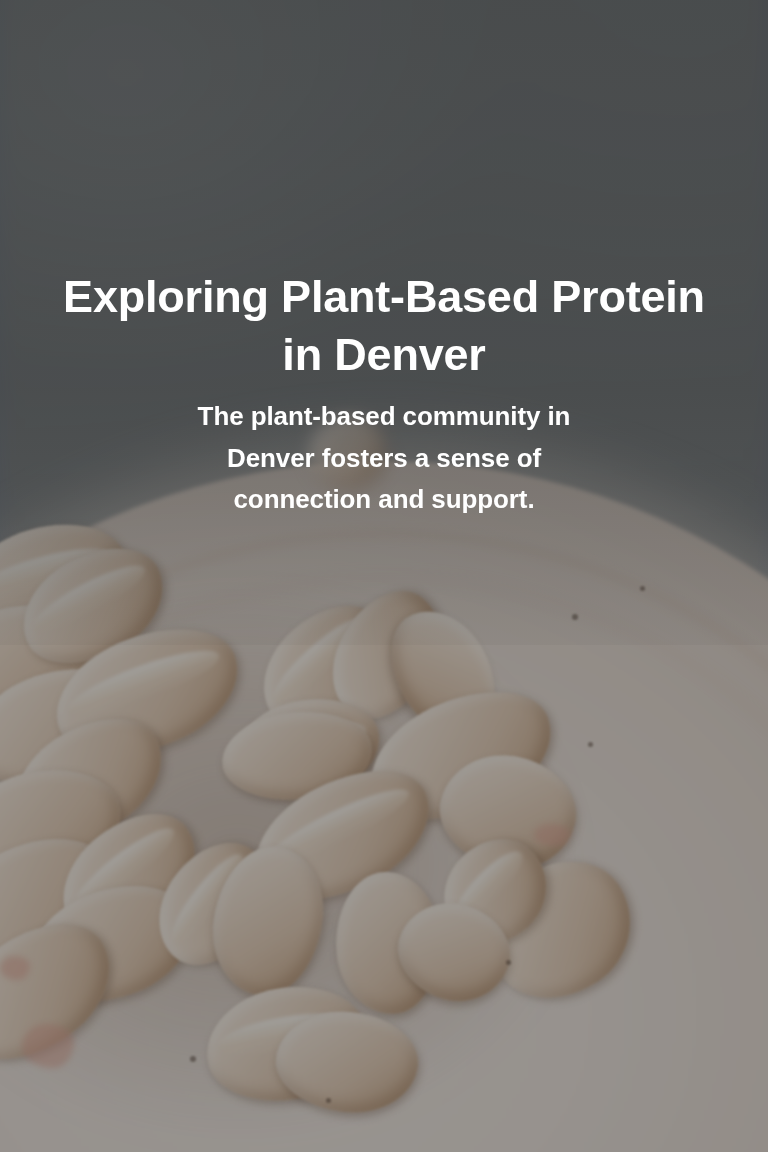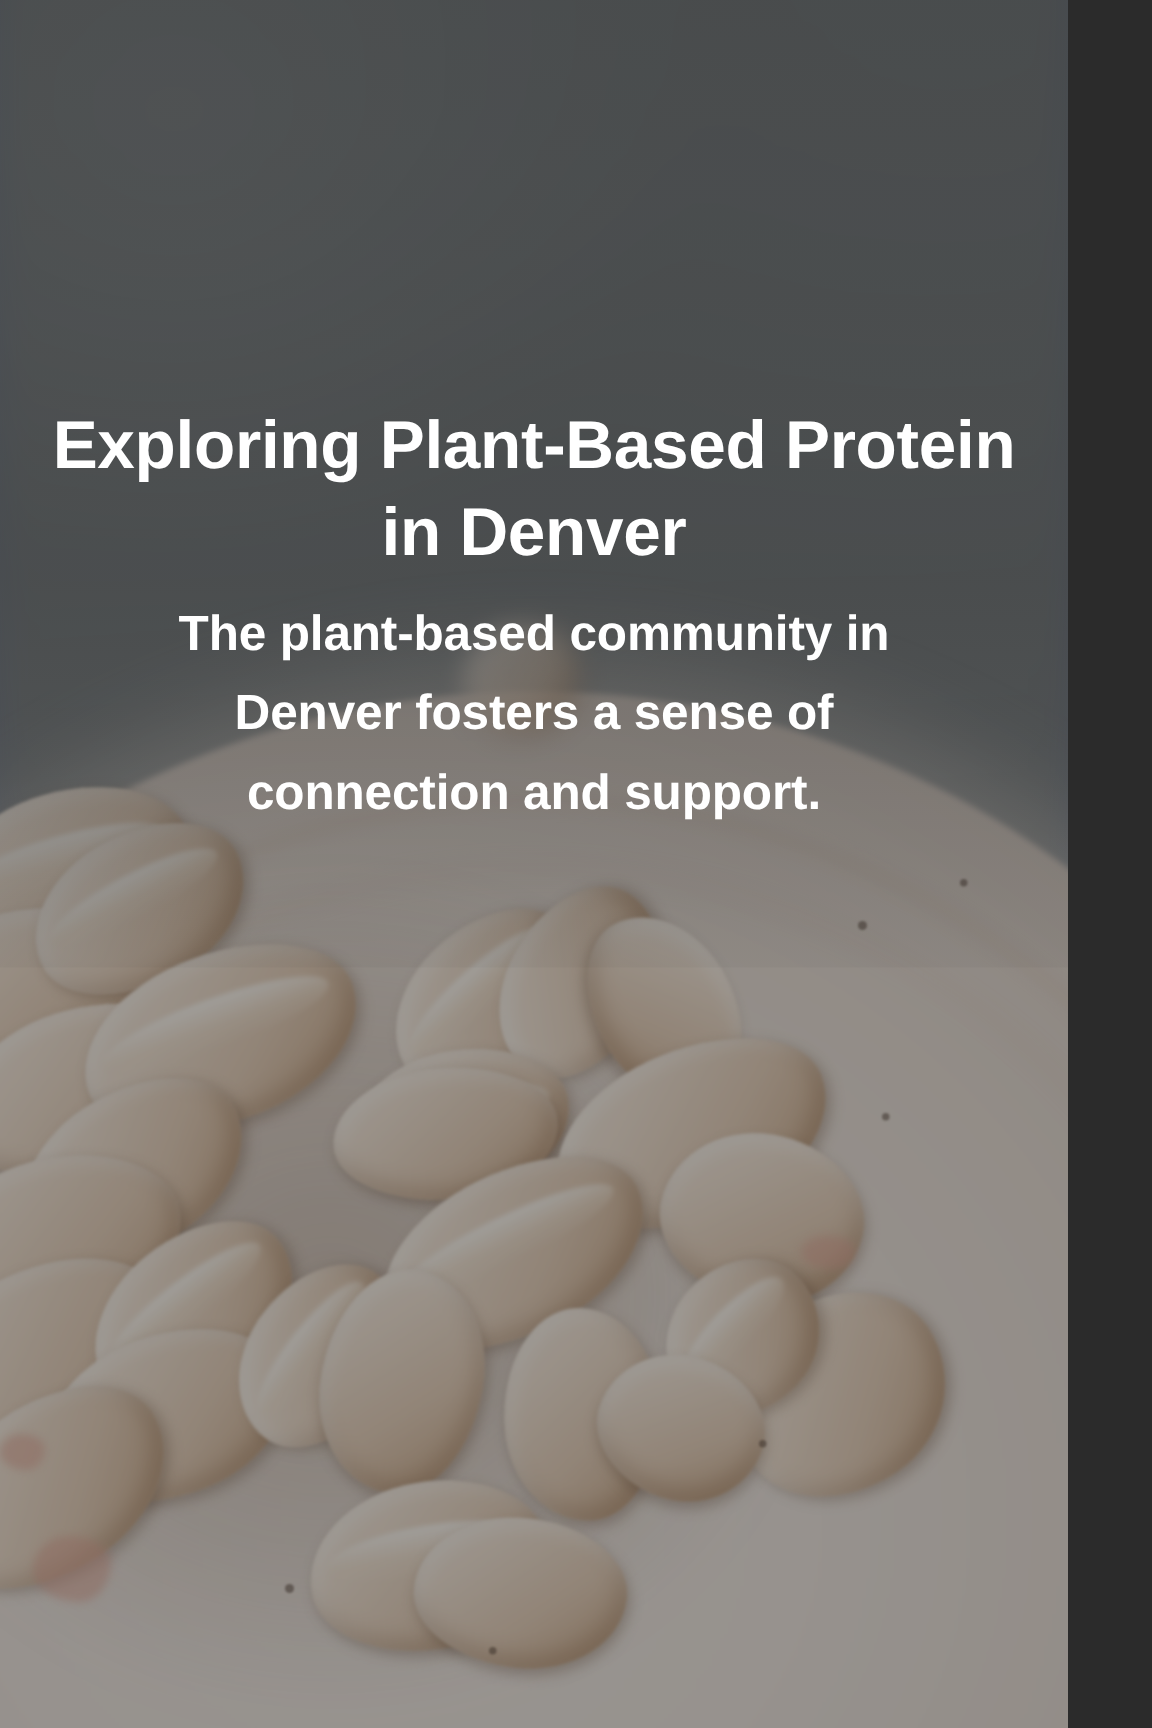--- a/index.html
+++ b/index.html
@@ -6,21 +6,21 @@
 
   html, body {
     width:768px; height:1152px;
     background:#2b2b2b;
     font-family:"Liberation Sans", sans-serif;
     overflow:hidden;
   }
 
   #card {
     position:relative;
-    width:712px; height:1152px;
+    width:768px; height:1152px;
     overflow:hidden;
     background:#1d4ed8;
     text-decoration:underline;
   }
 
   
   .photo { position:absolute; inset:0; overflow:hidden; }
 
   
   .backdrop {
@@ -146,21 +146,21 @@
     letter-spacing:-0.2px;
     white-space:pre-line;
   }
 
   .subtitle {
     position:absolute;
     left:90px; right:90px;
     top:396px;
     text-align:center;
     color:#ffffff;
-    font-size:33px;
+    font-size:26px;
     line-height:1.60;
     font-weight:700;
     letter-spacing:-0.1px;
     white-space:pre-line;
   }
 
   .footer {
     position:absolute;
     left:0; right:0;
     top:1038px;

